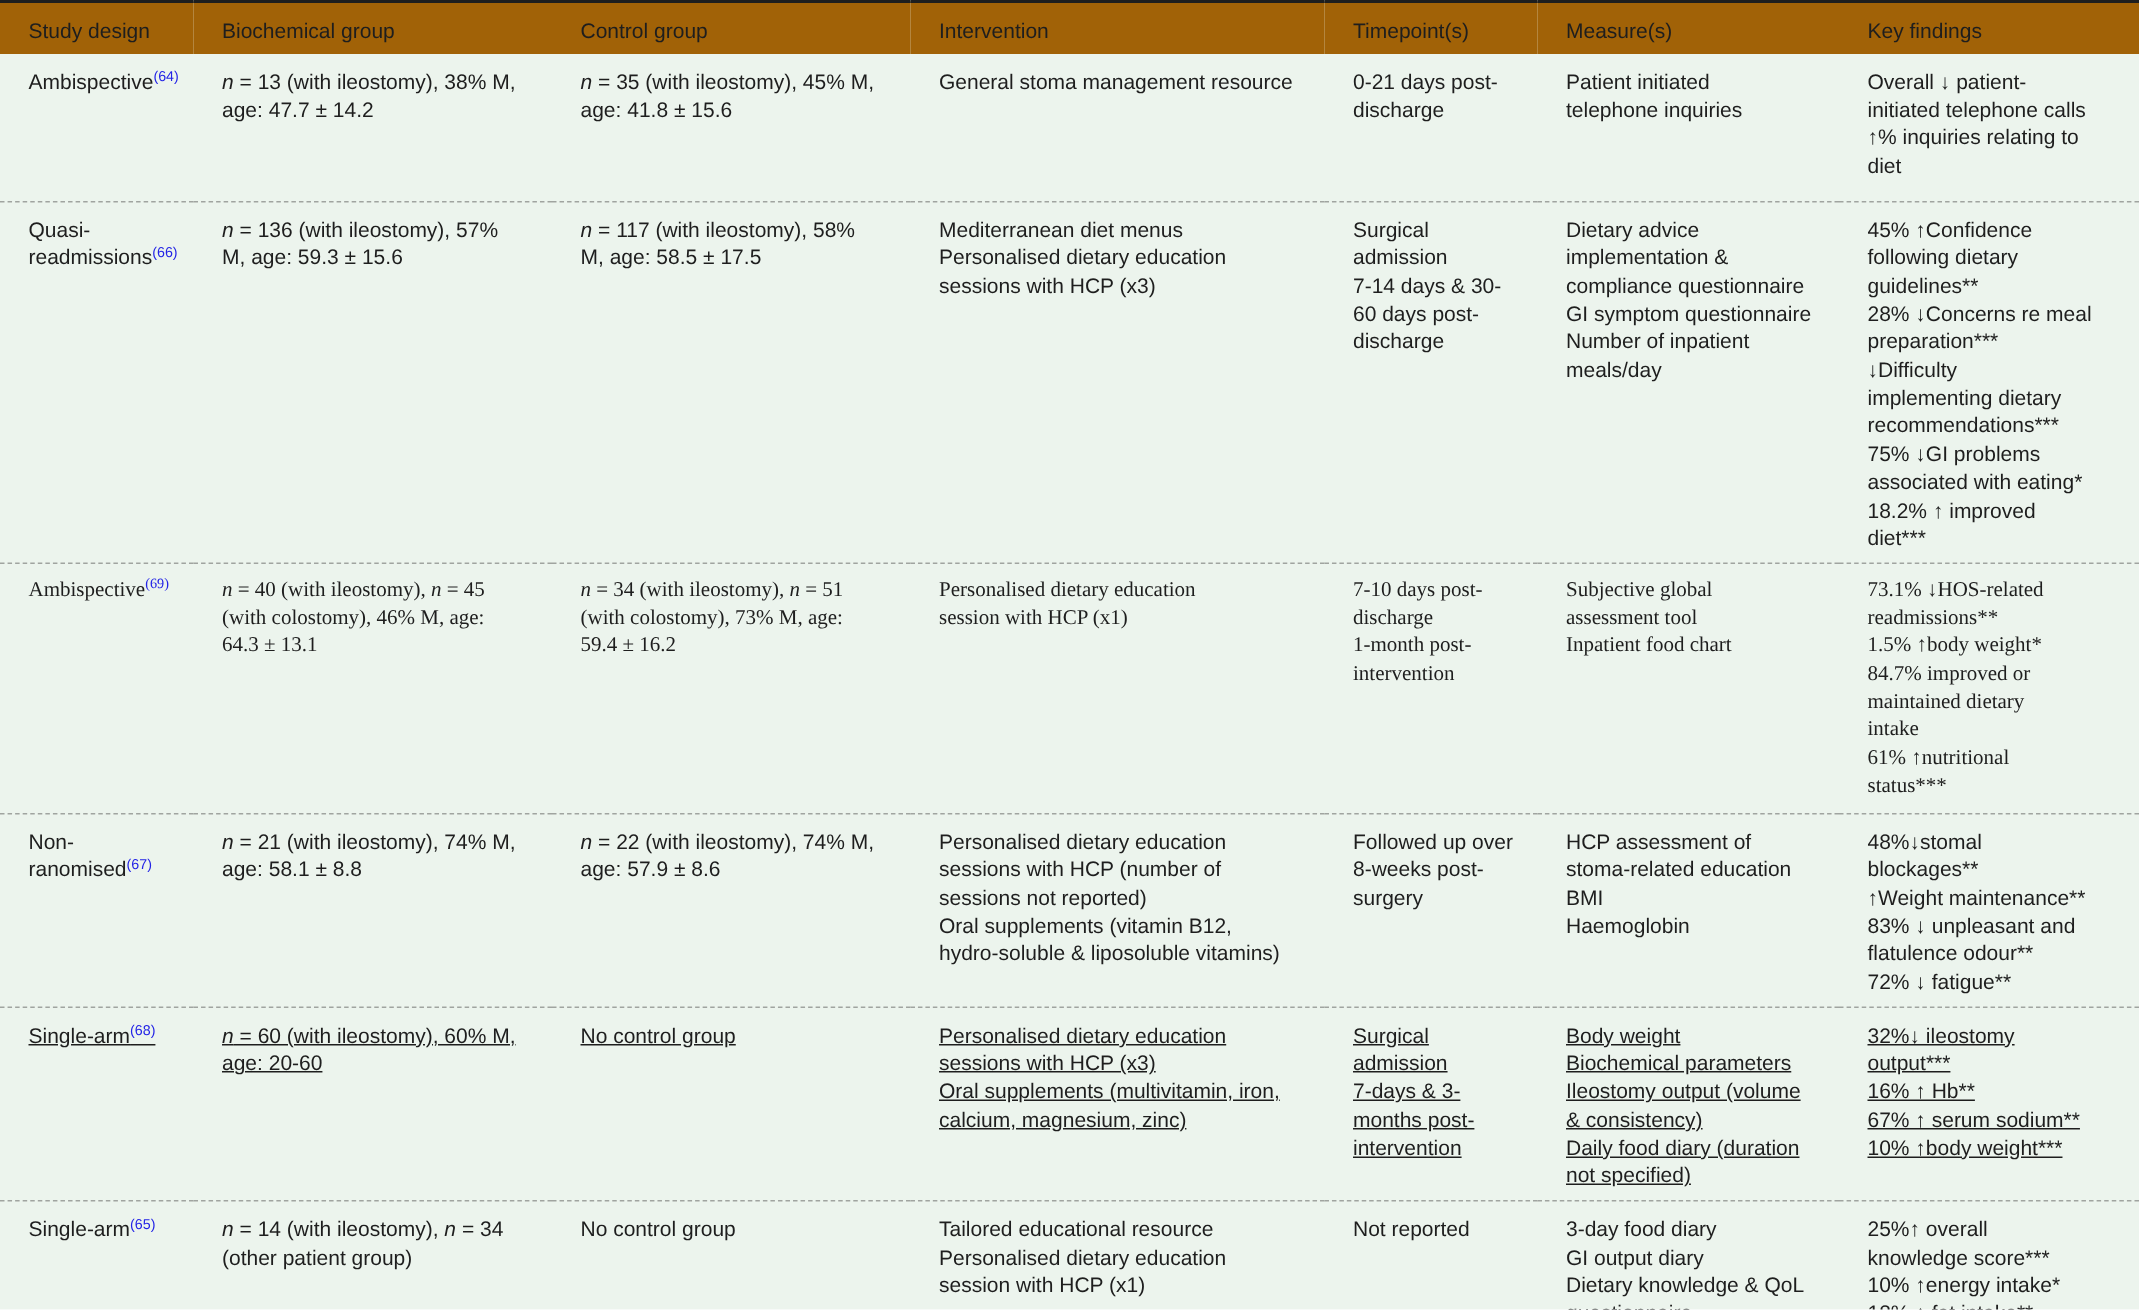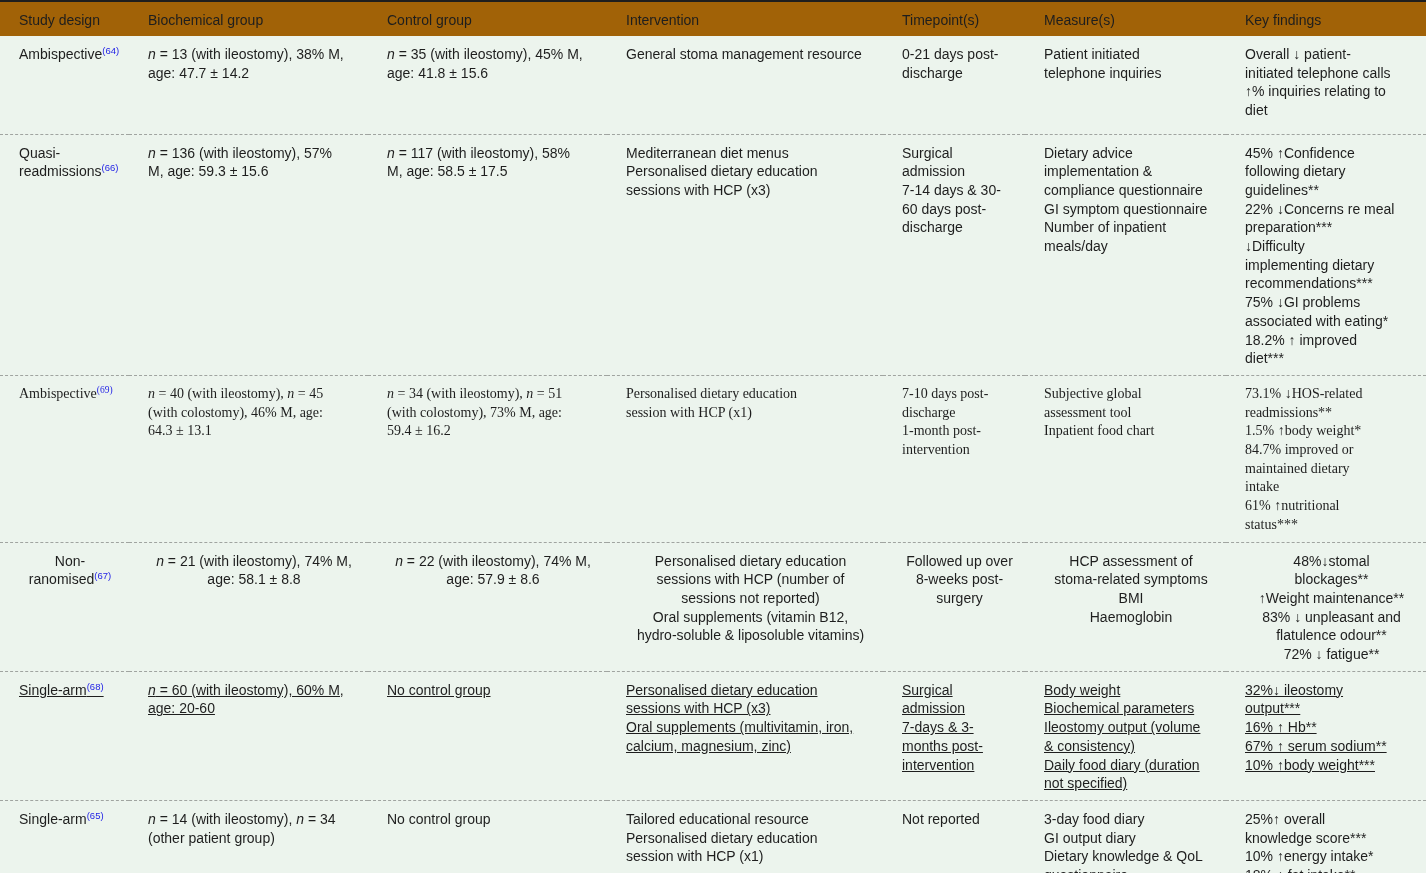--- a/index.html
+++ b/index.html
@@ -103,21 +103,21 @@
             <span class="line"><span>implementation &amp;</span></span>
             <span class="line"><span>compliance questionnaire</span></span>
             <span class="line"><span>GI symptom questionnaire</span></span>
             <span class="line"><span>Number of inpatient</span></span>
             <span class="line"><span>meals/day</span></span>
           </td>
           <td>
             <span class="line"><span>45% ↑Confidence</span></span>
             <span class="line"><span>following dietary</span></span>
             <span class="line"><span>guidelines**</span></span>
-            <span class="line"><span>22% ↓Concerns re meal</span></span>
+            <span class="line"><span>28% ↓Concerns re meal</span></span>
             <span class="line"><span>preparation***</span></span>
             <span class="line"><span>↓Difficulty</span></span>
             <span class="line"><span>implementing dietary</span></span>
             <span class="line"><span>recommendations***</span></span>
             <span class="line"><span>75% ↓GI problems</span></span>
             <span class="line"><span>associated with eating*</span></span>
             <span class="line"><span>18.2% ↑ improved</span></span>
             <span class="line"><span>diet***</span></span>
           </td>
         </tr>
@@ -154,21 +154,21 @@
             <span class="line"><span>73.1% ↓HOS-related</span></span>
             <span class="line"><span>readmissions**</span></span>
             <span class="line"><span>1.5% ↑body weight*</span></span>
             <span class="line"><span>84.7% improved or</span></span>
             <span class="line"><span>maintained dietary</span></span>
             <span class="line"><span>intake</span></span>
             <span class="line"><span>61% ↑nutritional</span></span>
             <span class="line"><span>status***</span></span>
           </td>
         </tr>
-        <tr style="height: 124px; text-align: center;">
+        <tr style="height: 124px;">
           <td>
             <span class="line"><span>Non-</span></span>
             <span class="line"><span>ranomised</span><sup>(67)</sup></span>
           </td>
           <td>
             <span class="line"><span><i class="it">n</i> = 21 (with ileostomy), 74% M,</span></span>
             <span class="line"><span>age: 58.1 ± 8.8</span></span>
           </td>
           <td>
             <span class="line"><span><i class="it">n</i> = 22 (with ileostomy), 74% M,</span></span>
@@ -181,21 +181,21 @@
             <span class="line"><span>Oral supplements (vitamin B12,</span></span>
             <span class="line"><span>hydro-soluble &amp; liposoluble vitamins)</span></span>
           </td>
           <td>
             <span class="line"><span>Followed up over</span></span>
             <span class="line"><span>8-weeks post-</span></span>
             <span class="line"><span>surgery</span></span>
           </td>
           <td>
             <span class="line"><span>HCP assessment of</span></span>
-            <span class="line"><span>stoma-related symptoms</span></span>
+            <span class="line"><span>stoma-related education</span></span>
             <span class="line"><span>BMI</span></span>
             <span class="line"><span>Haemoglobin</span></span>
           </td>
           <td>
             <span class="line"><span>48%↓stomal</span></span>
             <span class="line"><span>blockages**</span></span>
             <span class="line"><span>↑Weight maintenance**</span></span>
             <span class="line"><span>83% ↓ unpleasant and</span></span>
             <span class="line"><span>flatulence odour**</span></span>
             <span class="line"><span>72% ↓ fatigue**</span></span>

